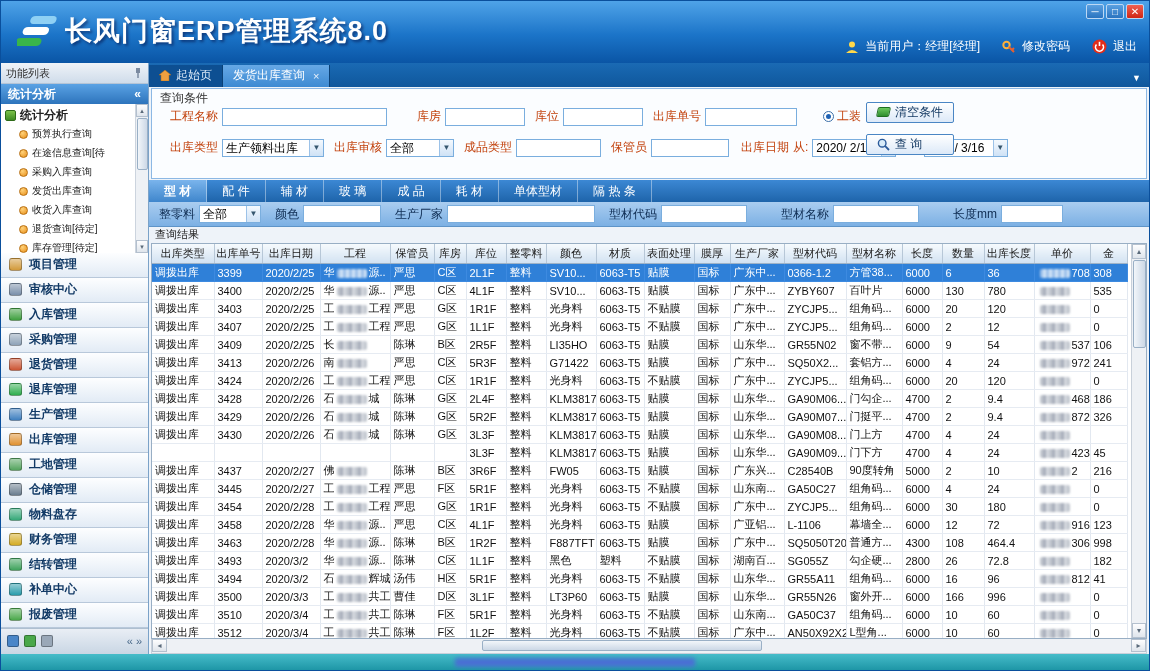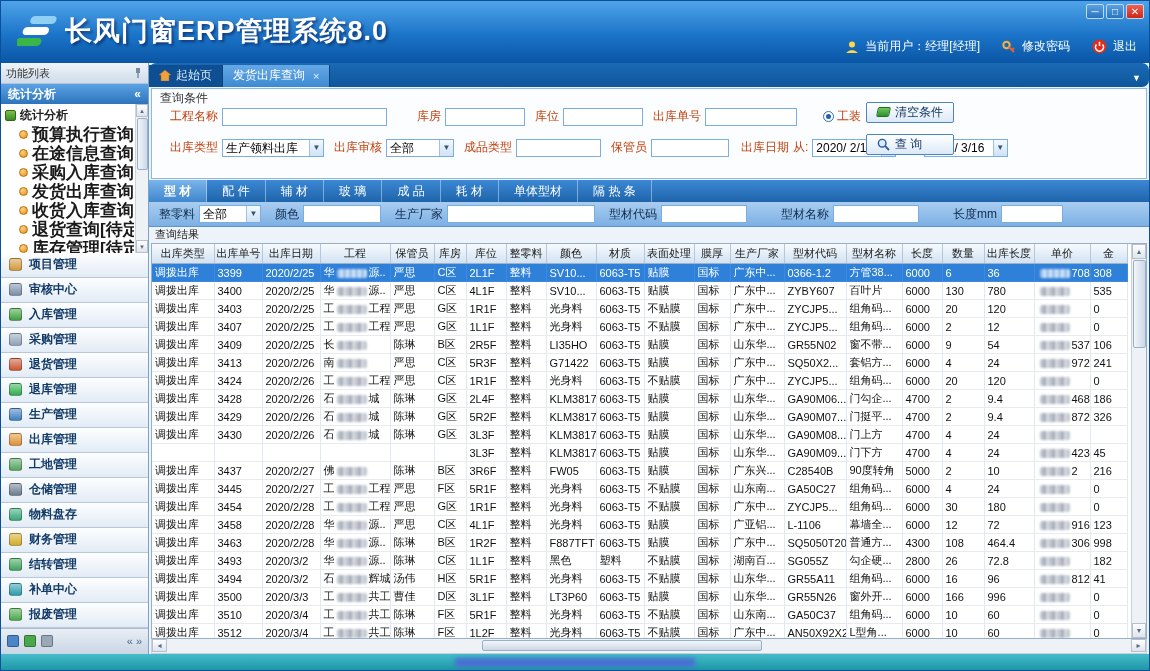--- a/index.html
+++ b/index.html
@@ -37,41 +37,41 @@
     display:flex; align-items:center; padding:0 5px; font-size:11px; color:#333; }
   .paneltitle .sp { flex:1; }
   .secheader { height:20px; background:linear-gradient(#5aa2e4,#2d74bc); color:#fff; font-weight:bold;
     display:flex; align-items:center; padding:0 7px; font-size:12px; }
   .secheader .sp { flex:1; }
   .tree { height:153px; background:#fff; position:relative; padding:2px 14px 0 4px; overflow:hidden; }
   .tree-root { display:flex; align-items:center; gap:4px; height:19px; font-weight:bold; color:#222; }
   .tree-root-icon { width:11px; height:11px; border-radius:2px;
     background:linear-gradient(#7cc24a,#3d8a22); border:1px solid #2e6b18; }
   .tree-item { display:flex; align-items:center; gap:4px; height:19px; padding-left:14px;
-    font-size:17px; color:#1a1a1a; white-space:nowrap; overflow:hidden;font-weight:bold; }
+    font-size:10px; color:#1a1a1a; white-space:nowrap; overflow:hidden; }
   .tree-dot { flex:none; width:9px; height:9px; border-radius:50%;
     background:radial-gradient(circle at 35% 30%,#ffd27a,#e88f1a); border:1px solid #b86f10; }
   .treescroll { position:absolute; top:0; right:0; bottom:0; width:13px; background:#eef1f5; border-left:1px solid #ccd4de; }
   .ts-btn { height:13px; background:linear-gradient(#fdfdfe,#dfe5ec); border:1px solid #b4c0ce;
     font-size:7px; color:#5a6a7a; text-align:center; line-height:12px; }
   .ts-btn.dn { position:absolute; bottom:0; left:0; right:0; }
   .ts-thumb { position:absolute; top:14px; left:1px; width:11px; height:52px;
     background:linear-gradient(90deg,#f2f6fa,#ccd8e6); border:1px solid #9ab0c6; border-radius:2px; }
   .module { height:25px; display:flex; align-items:center; gap:7px; padding:0 8px;
     background:linear-gradient(#fdfeff,#e2ebf5); border-bottom:1px solid #b8c8da;
     font-weight:bold; color:#123a66; font-size:12px; }
   .mod-icon { flex:none; width:13px; height:13px; border-radius:3px; border:1px solid rgba(0,0,0,.28); }
   .bottombar { margin-top:auto; height:27px; background:linear-gradient(#e9eef5,#c9d6e4);
     border-top:1px solid #aebfd0; display:flex; align-items:center; gap:5px; padding:0 6px; }
   .bb-ic { width:12px; height:12px; border-radius:2px; border:1px solid rgba(0,0,0,.3); }
   .bb-sp { flex:1; }
   .bb-arr { color:#4a6a8a; font-size:11px; }
 
   
-  .tabbar { height:24px; background:linear-gradient(#1a6ab4,#0f579c); display:flex; align-items:flex-end;border-radius:7px; }
+  .tabbar { height:24px; background:linear-gradient(#1a6ab4,#0f579c); display:flex; align-items:flex-end; }
   .mtab { height:22px; display:flex; align-items:center; gap:5px; padding:0 10px; color:#dceaf8;
     font-size:12px; background:#0d4f92; border-right:1px solid #0a4177; }
   .mtab.active { background:linear-gradient(#66a8e6,#3d8ad2); color:#fff; }
   .tab-x { font-size:11px; color:#eaf2fb; margin-left:3px; }
   .tabbar .sp { flex:1; }
   .tab-dd { color:#fff; font-size:9px; padding:0 8px 4px 0; }
 
   
   .qpanel { height:92px; margin:1px 2px; background:#fbfdff; border:1px solid #8cb8e4; position:relative; }
   .qcaption { position:absolute; top:1px; left:8px; font-size:12px; color:#333; }

